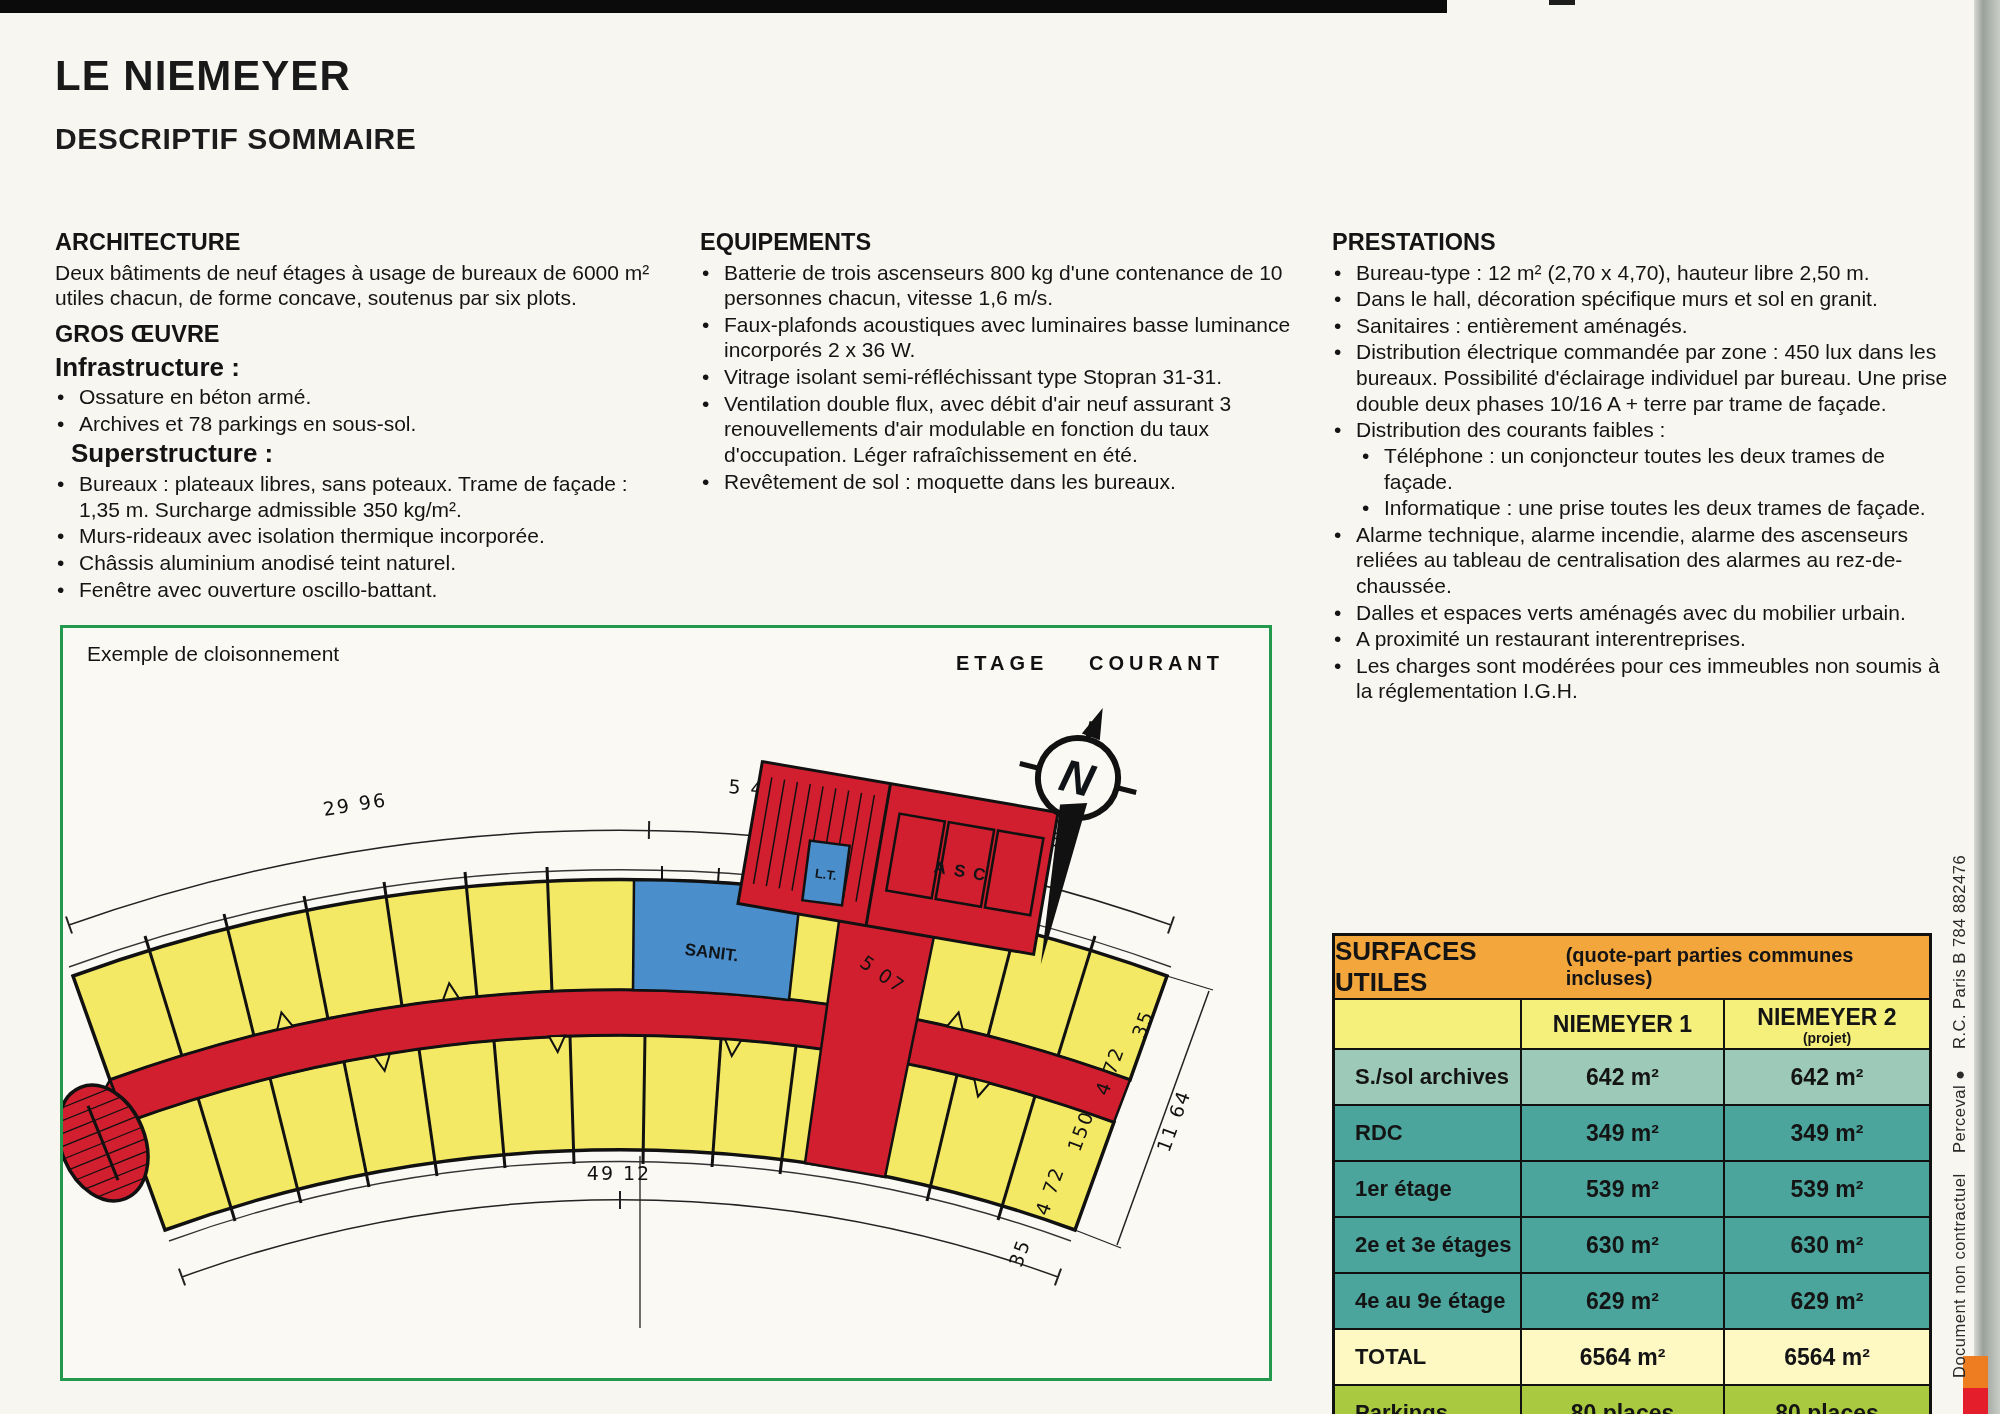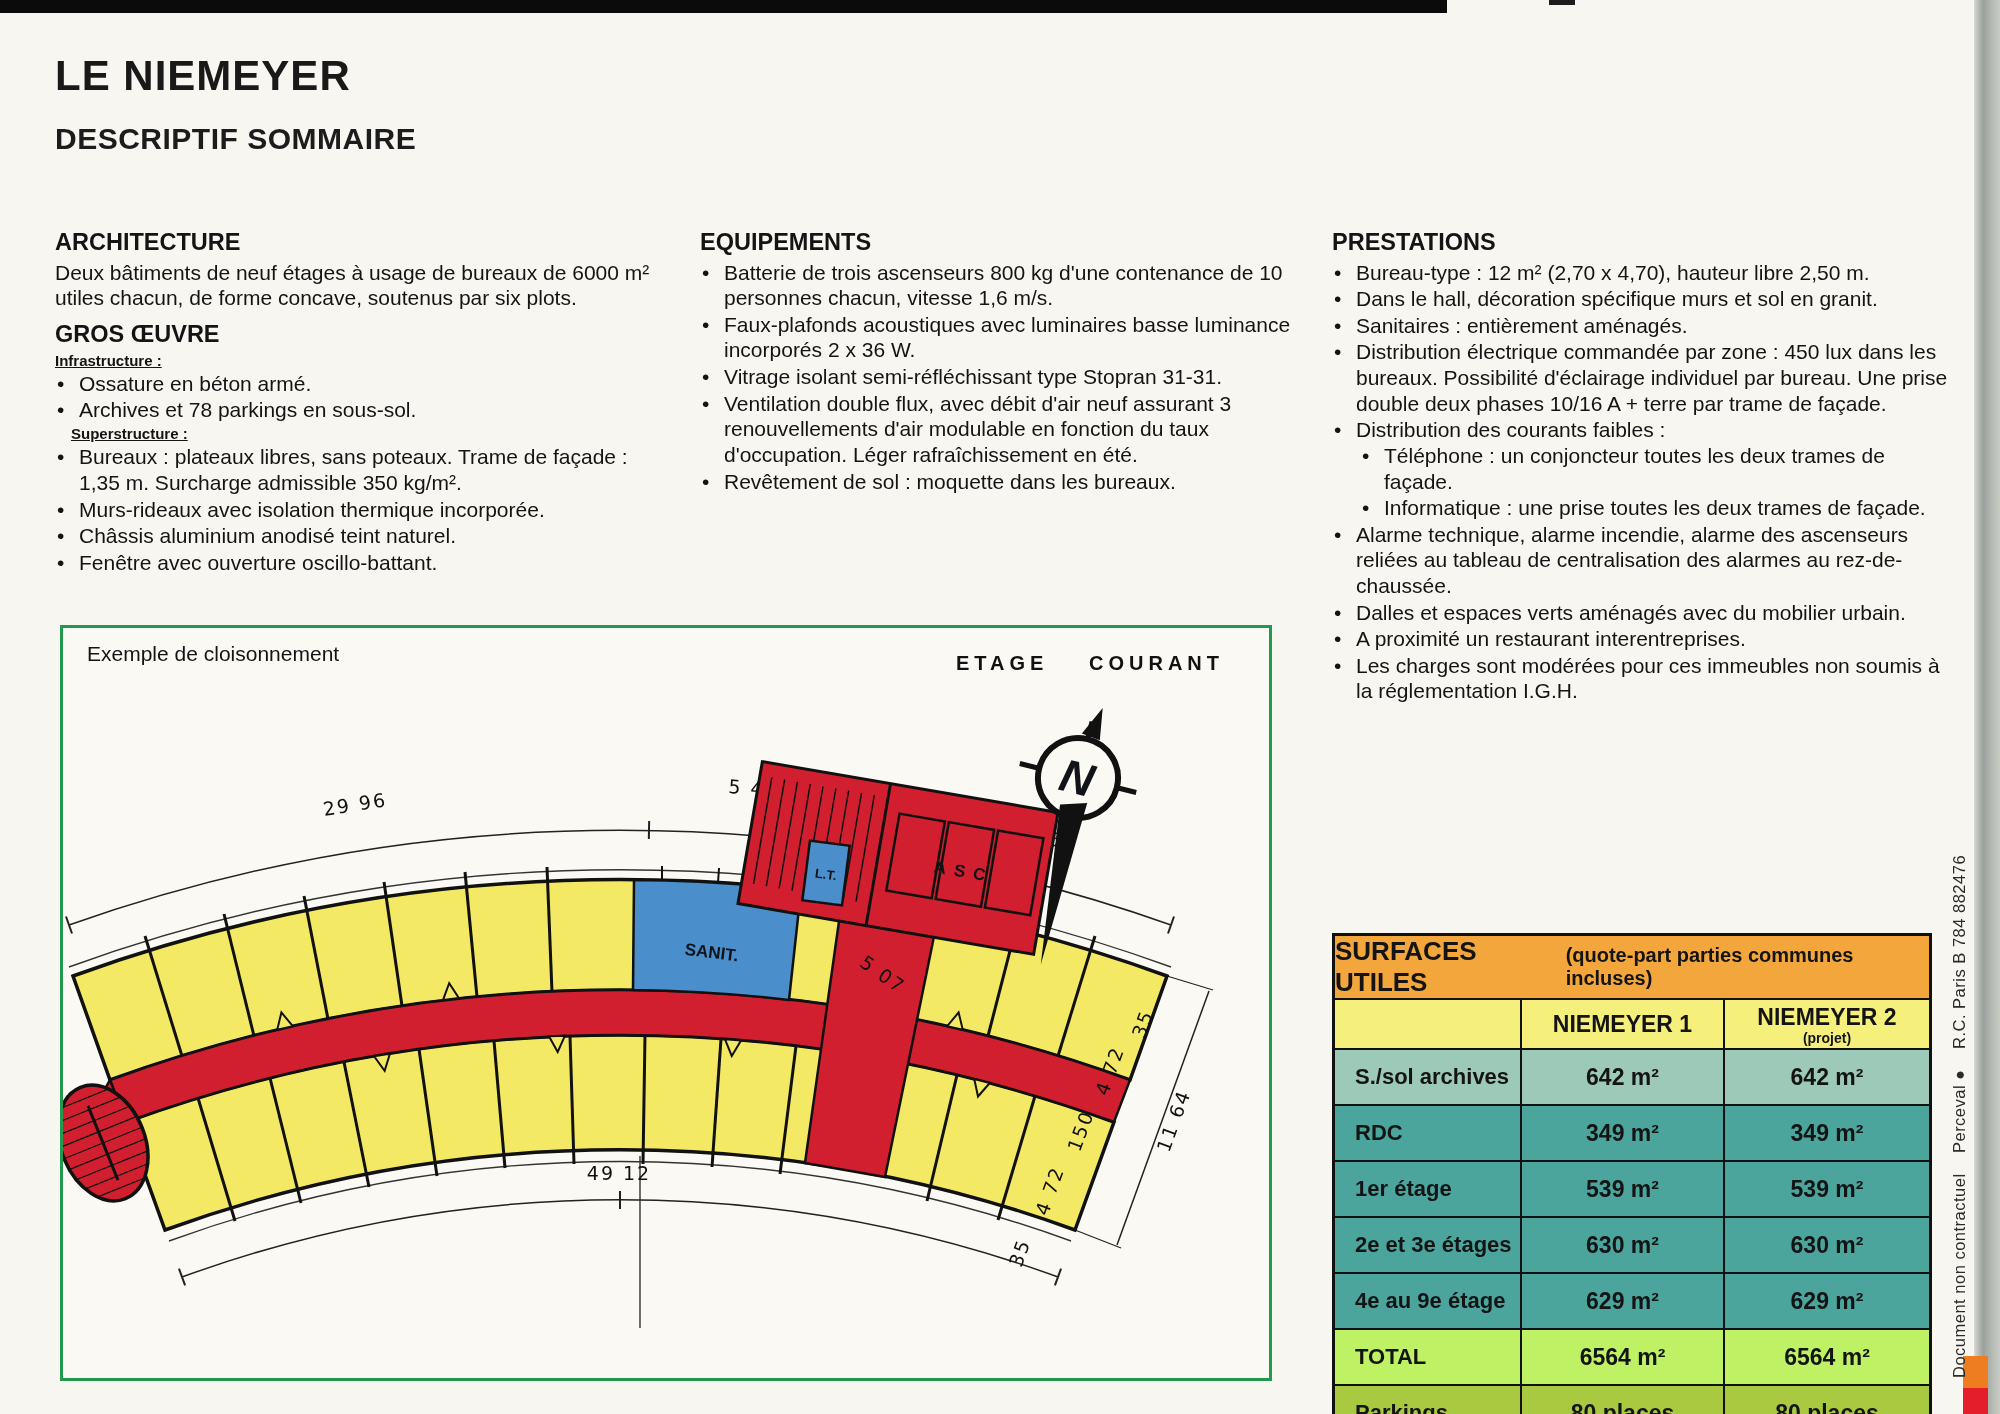--- a/index.html
+++ b/index.html
@@ -22,21 +22,21 @@
   
   #page-title{left:55px;top:52px;font-size:42px;font-weight:bold;letter-spacing:1px;color:#191919;}
   #page-subtitle{left:55px;top:122px;font-size:30px;font-weight:bold;letter-spacing:.5px;color:#1c1c1c;}
 
   
   .col{position:absolute;top:228px;font-size:21px;line-height:1.22;}
   #col-architecture{left:55px;width:596px;}
   #col-equipements{left:700px;width:598px;}
   #col-prestations{left:1332px;width:618px;}
   .col h3{margin:0 0 3px 0;font-size:23.5px;font-weight:bold;}
-  .col h4{margin:2px 0 1px 0;font-size:15px;font-weight:bold;text-decoration:underline;}
+  .col h4{margin:2px 0 1px 0;font-size:26px;font-weight:bold;}
   .col p{margin:0 0 2px 0;}
   .gros-heading{margin-top:9px !important;}
   .indent{margin-left:16px !important;}
   ul.bullets{margin:0;padding:0;list-style:none;}
   ul.bullets li{position:relative;padding-left:24px;margin-bottom:1px;}
   ul.bullets li::before{content:"\2022";position:absolute;left:2px;top:0;}
   ul.bullets ul{margin:0;padding:0 0 0 4px;list-style:none;}
   ul.bullets ul li{padding-left:24px;}
 
   
@@ -58,21 +58,21 @@
     display:flex;flex-direction:column;justify-content:center;}
   .trow > div:last-child{border-right:none;}
   .trow:last-child > div{border-bottom:none;}
   .cell-label{align-items:flex-start;padding-left:20px;font-size:22px;}
   .cell-val{align-items:center;text-align:center;font-size:23px;}
   #surfaces-colhead > div{height:48px;background:#f5ef7c;}
   #surfaces-colhead .sub{font-size:14px;line-height:1;}
   #surfaces-colhead{font-size:22px;}
   .row-light > div{height:54px;background:#9dc9b8;}
   .row-teal  > div{height:54px;background:#4ba59d;}
-  .row-total > div{height:54px;background:#bef264;}
+  .row-total > div{height:54px;background:#fef9c3;}
   .row-parkings > div{height:54px;background:#a9c940;}
 </style>
 </head>
 <body>
 
 <div class="abs" id="top-bar"></div>
 <div class="abs" id="top-dash"></div>
 <div class="abs" id="edge-strip"></div>
 <div class="abs" id="orange-mark"></div>
 <div class="abs" id="red-mark"></div>

